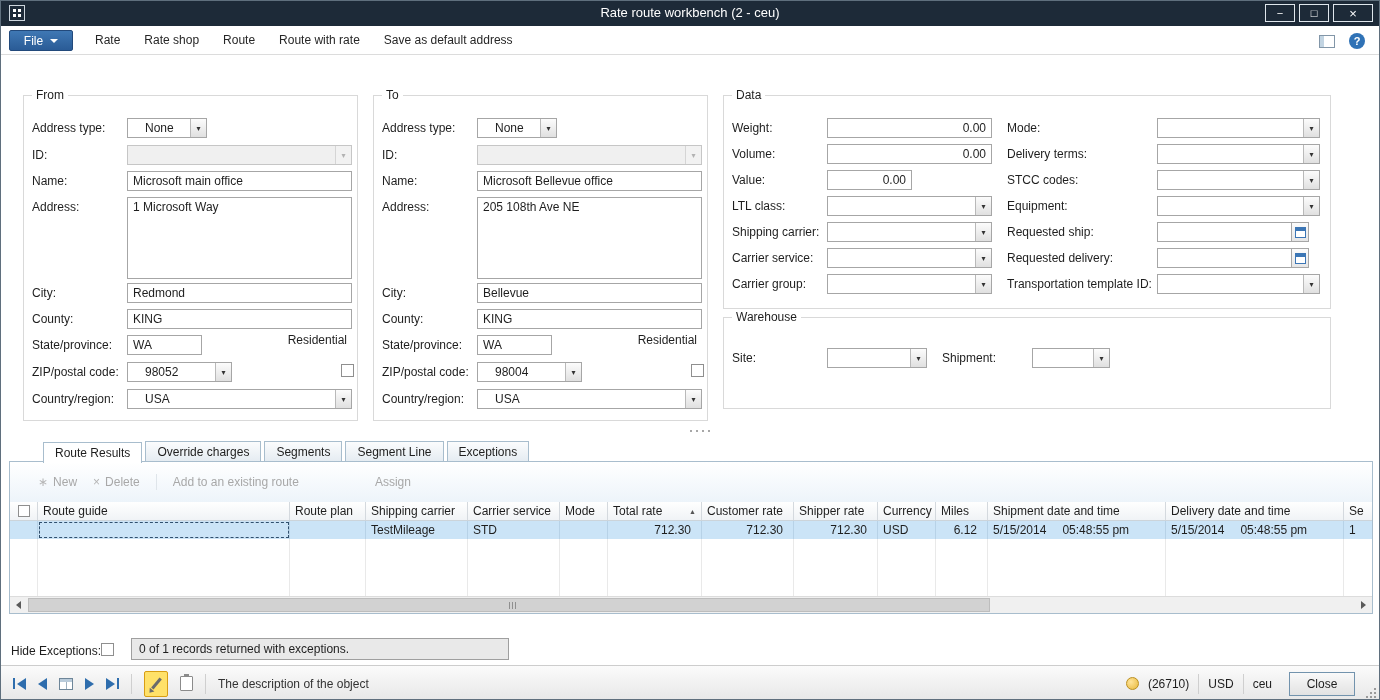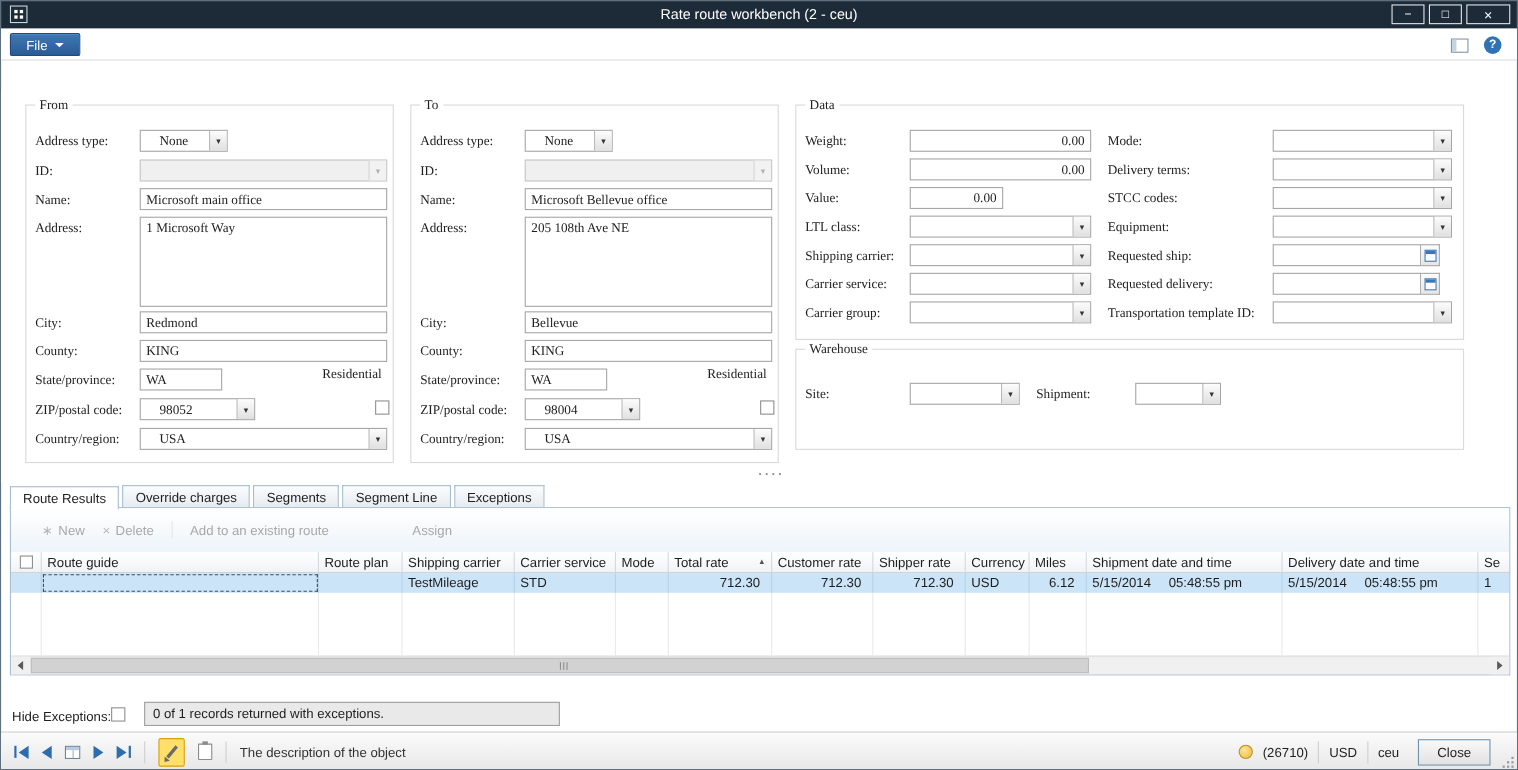--- a/index.html
+++ b/index.html
@@ -22,23 +22,23 @@
 .mb-right{position:absolute;right:14px;top:7px;display:flex;gap:14px;align-items:center;}
 .layicon{width:16px;height:13px;border:1px solid #8296a8;background:#fff;position:relative;}
 .layicon:before{content:"";position:absolute;left:0;top:0;bottom:0;width:4px;background:#c2d4e2;}
 .helpicon{width:16px;height:16px;border-radius:50%;background:#2f72b6;color:#fff;font-weight:bold;font-size:11px;display:flex;align-items:center;justify-content:center;}
 
 .tabstrip{display:flex;align-items:flex-end;padding-left:8px;}
 .tabstrip.upper{position:absolute;left:0;top:54px;width:100%;height:28px;background:linear-gradient(#eef4fa,#dce8f2);border-bottom:1px solid #a8bdcd;}
 .tab{height:21px;line-height:20px;padding:0 11px;border:1px solid #a8bdcd;border-bottom:none;background:linear-gradient(#fbfcfd,#e4ebf1);margin-right:3px;position:relative;white-space:nowrap;}
 .tab.active{background:#fff;height:23px;margin-bottom:-1px;z-index:3;}
 .tabstrip.lower{position:absolute;left:0;top:440px;width:100%;height:21px;}
-.tabstrip.lower .tab.active{height:21px;}
-
-.content{position:absolute;left:0;top:82px;width:1260px;height:356px;background:#fff;font-family:Liberation Serif, serif;}
+.tabstrip.lower .tab.active{height:21px;margin-left:34px;}
+
+.content{position:absolute;left:0;top:82px;width:1260px;height:356px;background:#fff;}
 .group{position:absolute;border:1px solid #d9d9d9;background:#fff;}
 .legend{position:absolute;top:-8px;left:8px;background:#fff;padding:0 4px;white-space:nowrap;}
 .lbl{position:absolute;white-space:nowrap;}
 .txt{position:absolute;height:20px;border:1px solid #a6a6a6;background:#fff;display:flex;align-items:center;padding:0 5px;overflow:hidden;white-space:nowrap;}
 .txt.num{justify-content:flex-end;}
 .ta{position:absolute;border:1px solid #a6a6a6;background:#fff;padding:2px 5px;overflow:hidden;}
 .combo{position:absolute;height:20px;border:1px solid #a6a6a6;background:#fff;display:flex;padding-left:12px;}
 .combo-text{flex:1;display:flex;align-items:center;padding:0 5px;overflow:hidden;white-space:nowrap;}
 .combo-btn{width:16px;border-left:1px solid #b9b9b9;background:linear-gradient(#fcfcfc,#e0e0e0);display:flex;align-items:center;justify-content:center;font-size:8px;color:#333;}
 .combo.disabled{background:#f0f0f0;border-color:#c6c6c6;}
@@ -119,20 +119,27 @@
       <span class="wbtn">□</span>
       <span class="wbtn close">×</span>
     </div>
   </div>
 
   <div class="menubar">
     <div class="filebtn">
       <span>File</span>
       <span class="filearrow"></span>
     </div>
+    <div class="mitems">
+      <span class="mitem">Rate</span>
+      <span class="mitem">Rate shop</span>
+      <span class="mitem">Route</span>
+      <span class="mitem">Route with rate</span>
+      <span class="mitem">Save as default address</span>
+    </div>
     <div class="mb-right">
       <span class="layicon"></span>
       <span class="helpicon">?</span>
     </div>
   </div>
 
 
   <div class="content">
 
     <div class="group" style="left:22px;top:12px;width:335px;height:326px">

